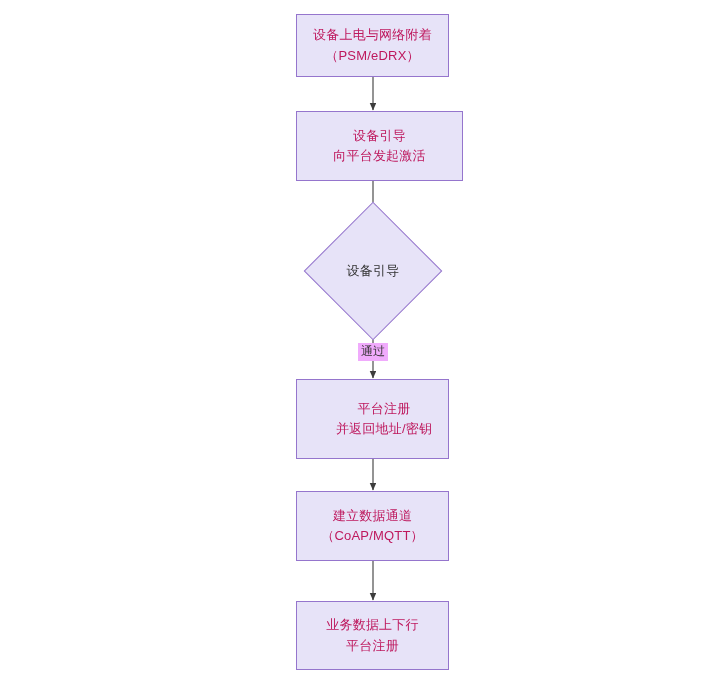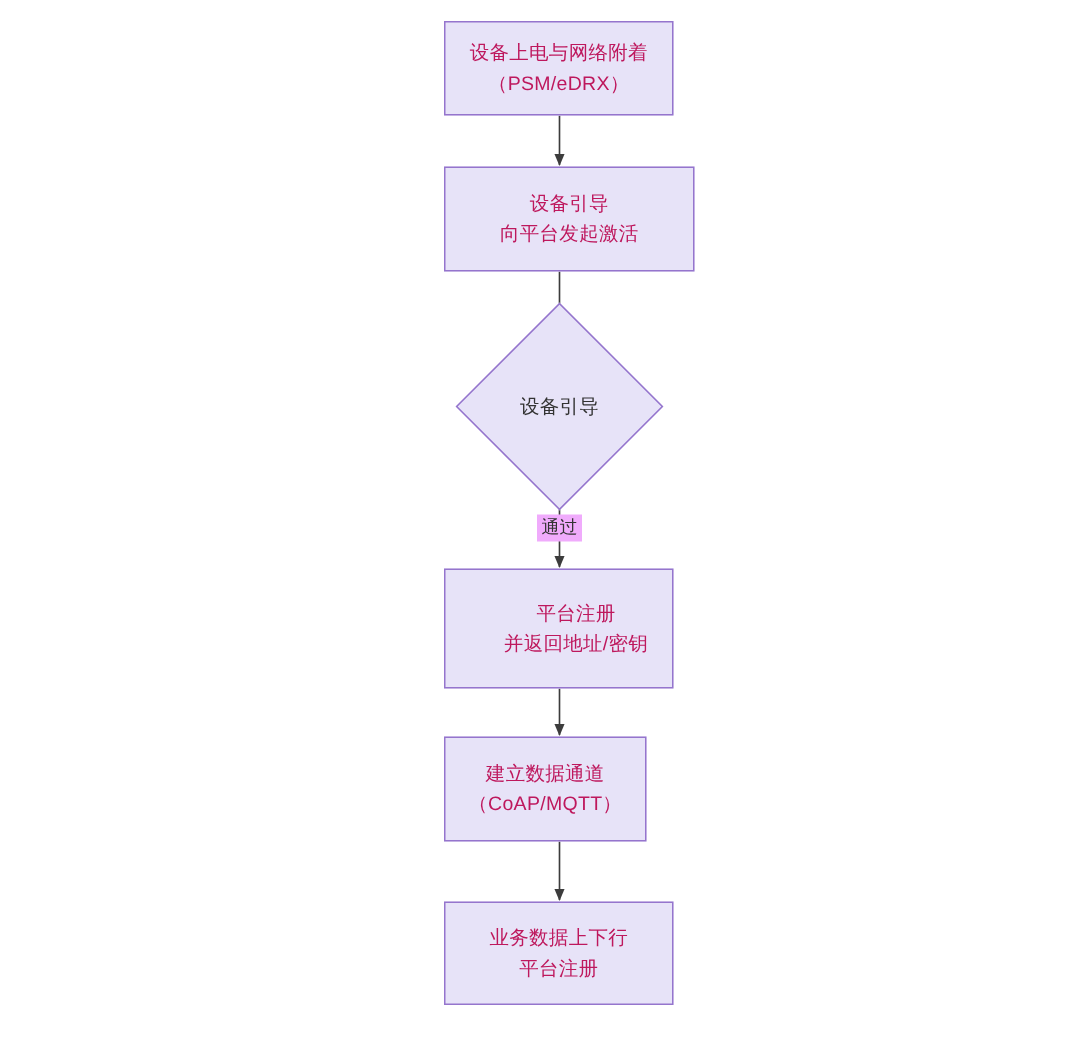--- a/index.html
+++ b/index.html
@@ -125,21 +125,21 @@
 
   <div class="edge-label" style="left:373px; top:343px;">
     <span>通过</span>
   </div>
 
   <div class="node" style="left:296px; top:379px; width:153px; height:80px;padding-left:23px;">
     <span class="node-label">平台注册
 并返回地址/密钥</span>
   </div>
 
-  <div class="node" style="left:296px; top:491px; width:135px; height:70px;">
+  <div class="node" style="left:296px; top:491px; width:153px; height:70px;">
     <span class="node-label">建立数据通道
 （CoAP/MQTT）</span>
   </div>
 
   <div class="node" style="left:296px; top:601px; width:153px; height:69px;">
     <span class="node-label">业务数据上下行
 平台注册</span>
   </div>
 
 </div>

